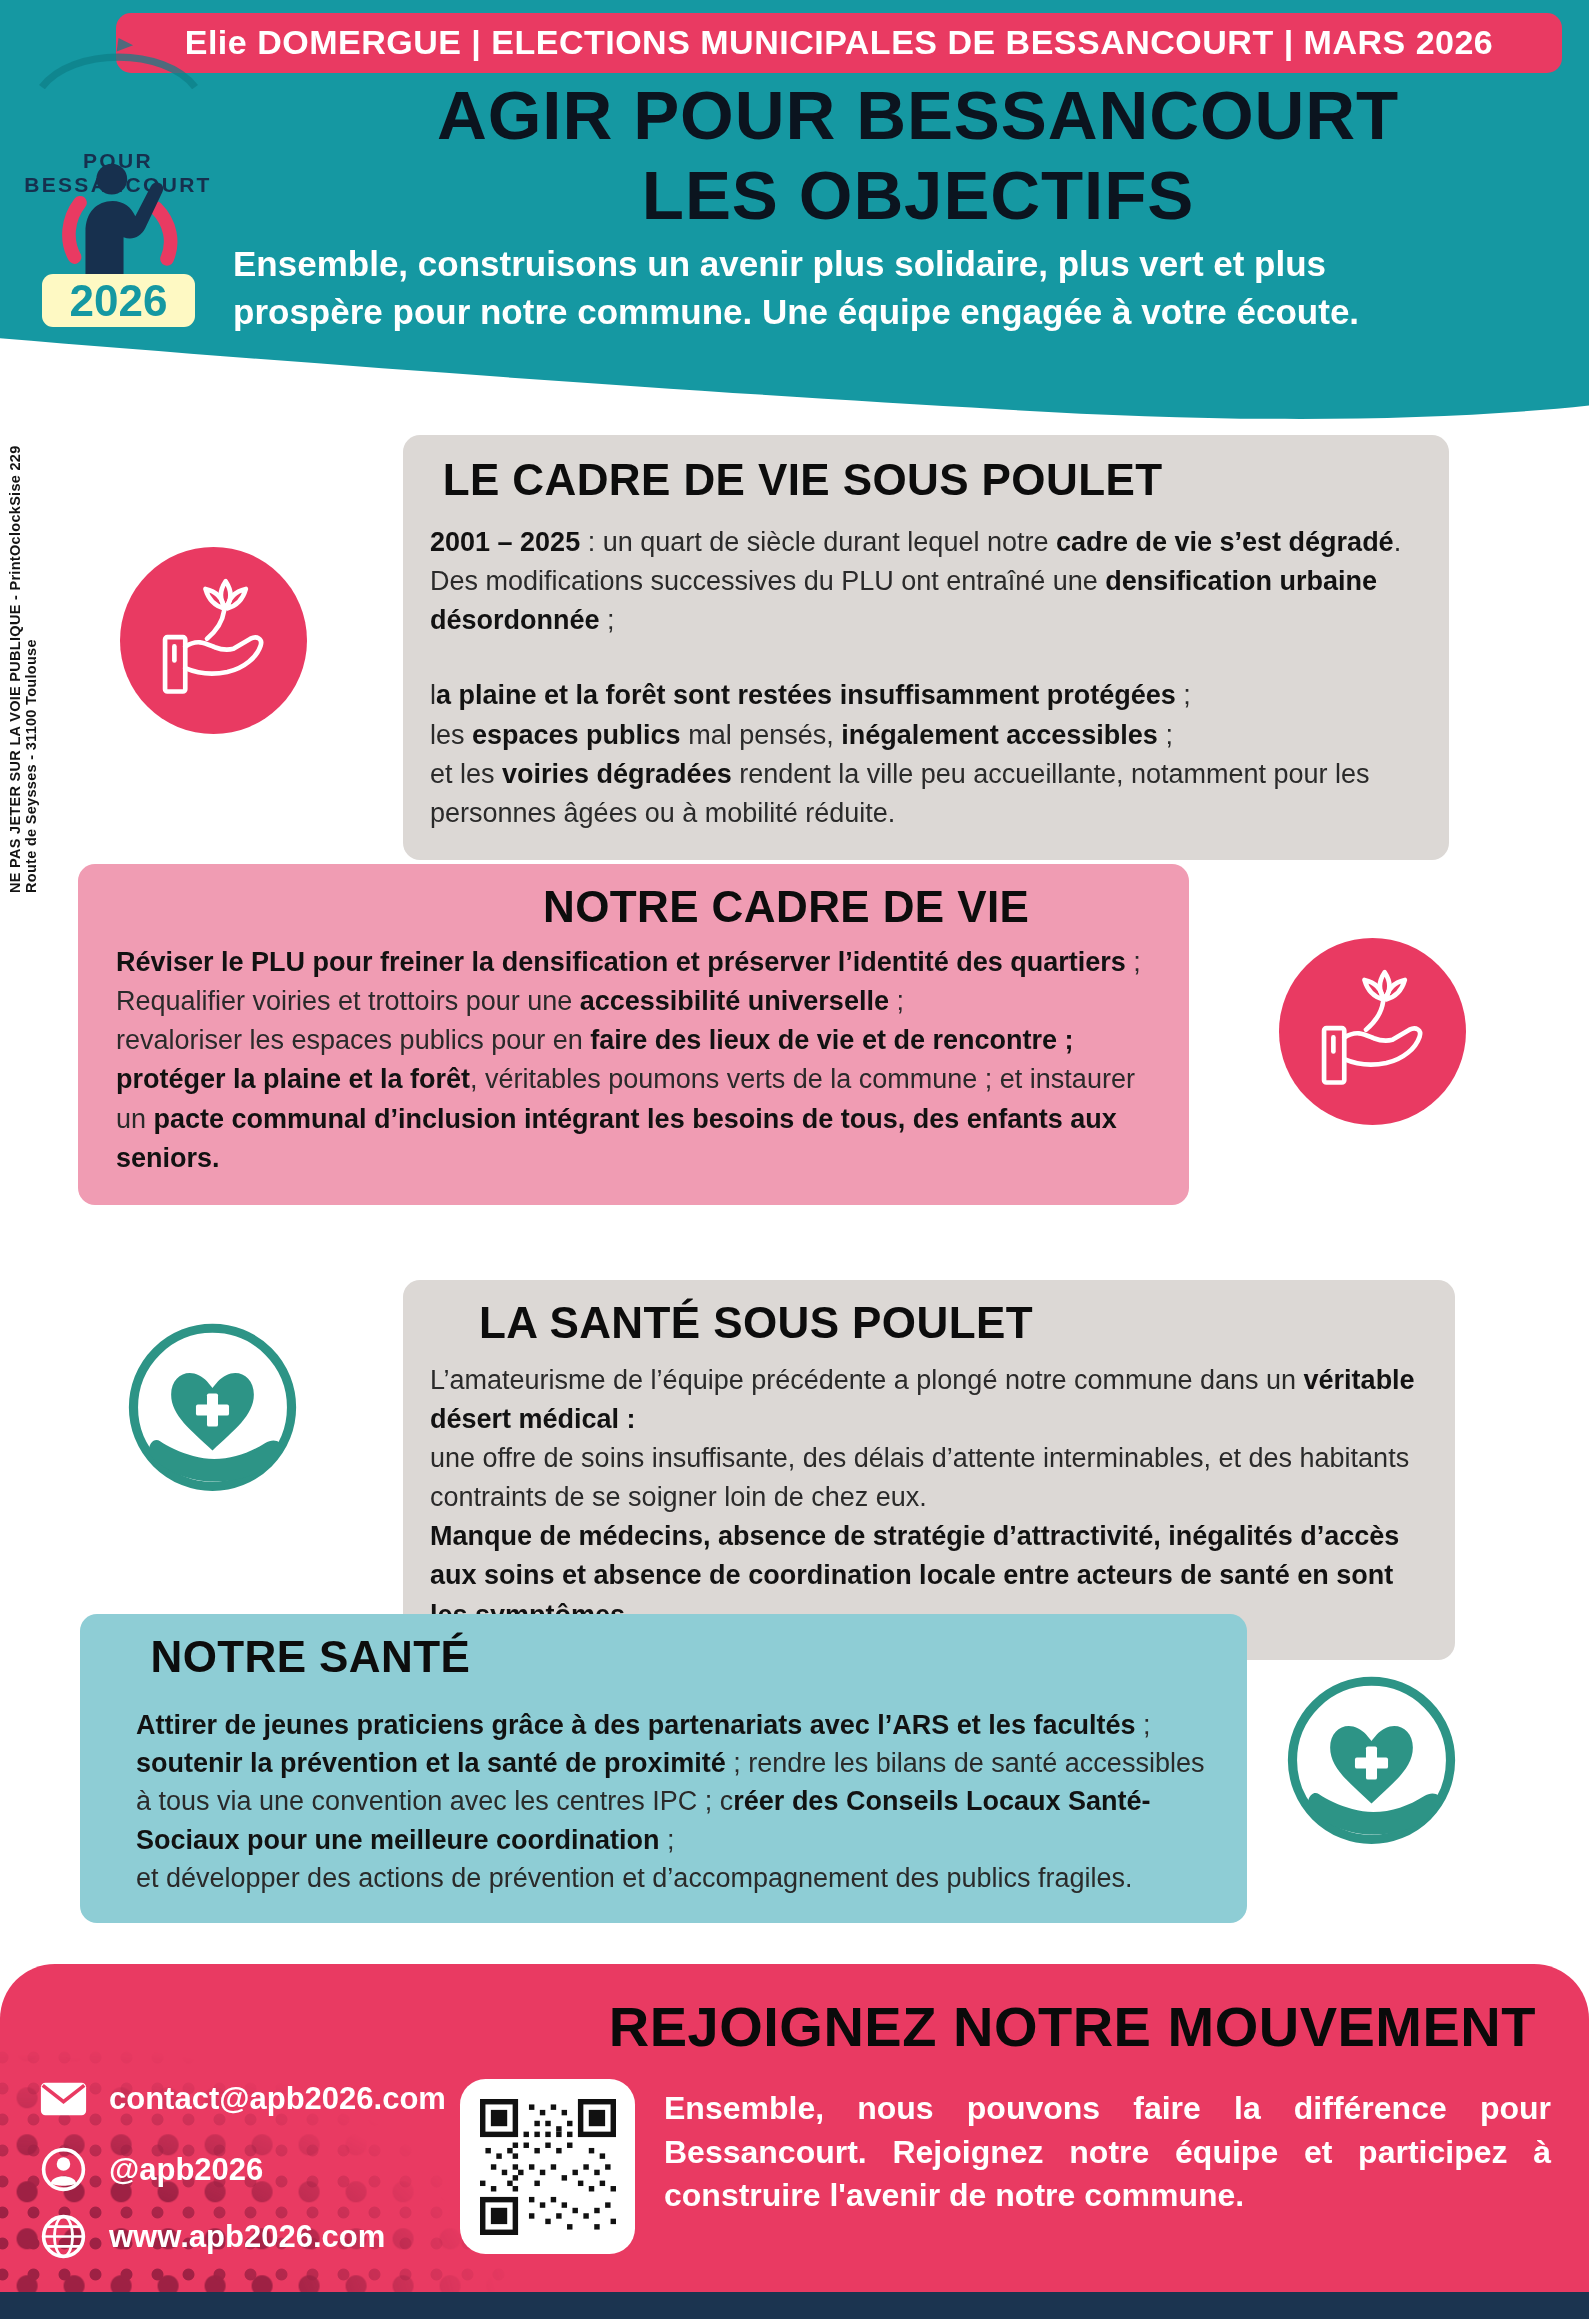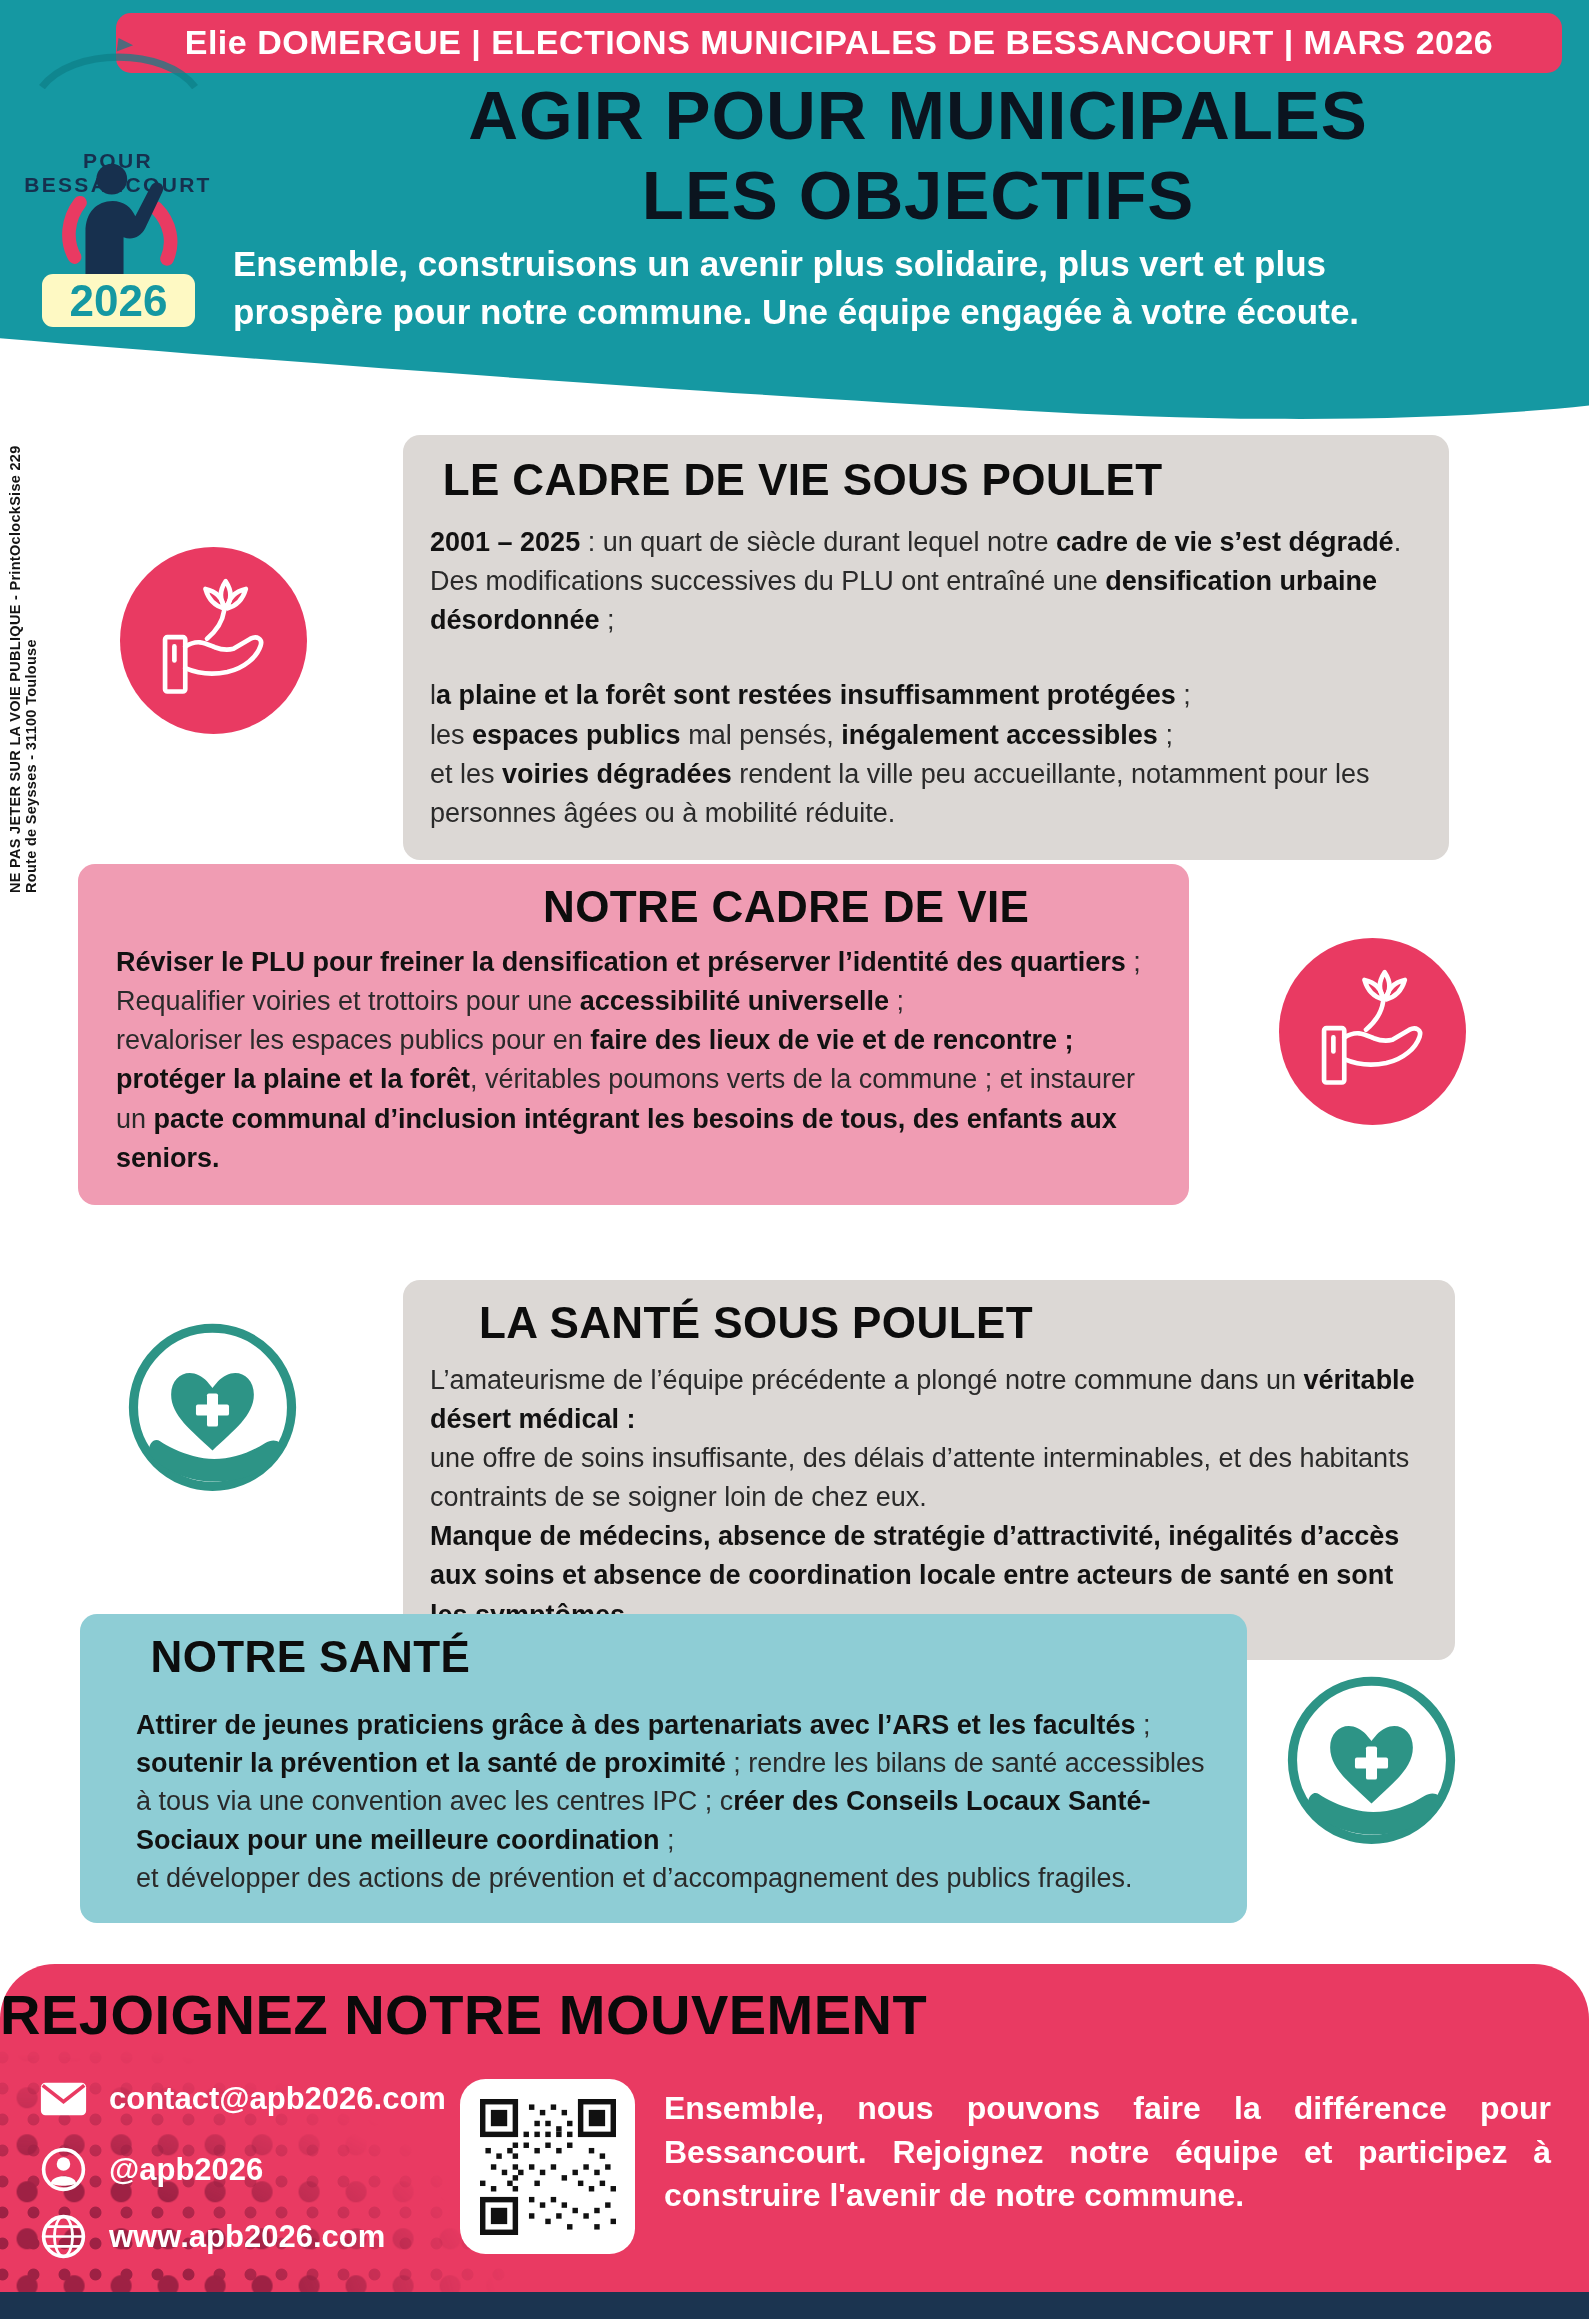--- a/index.html
+++ b/index.html
@@ -55,21 +55,21 @@
               display:flex;align-items:center;justify-content:center;}
   .i1{left:120px;top:547px;}
   .i2{left:1279px;top:938px;}
   .teal-badge{position:absolute;width:193px;height:193px;}
   .i3{left:116px;top:1320px;}
   .i4{left:1275px;top:1673px;}
 
   
   .join{position:absolute;left:0;top:1964px;width:1589px;height:355px;background:#e93a62;
         border-radius:55px 55px 0 0;overflow:hidden;}
-  .join h2{position:absolute;left:0;right:41px;top:18px;margin:0;text-align:left;
+  .join h2{position:absolute;left:0;right:41px;top:18px;margin:12px;text-align:right;
            font-size:56px;font-weight:700;color:#0a0a0a;letter-spacing:0.5px;}
   .halftone-a,.halftone-b{position:absolute;left:0;top:56px;width:564px;height:300px;pointer-events:none;}
   .halftone-a{background-image:radial-gradient(circle,#9e2144 0 10px,rgba(0,0,0,0) 11px);
      background-size:47px 47px;background-position:3.6px 7.3px;
      -webkit-mask-image:radial-gradient(130% 130% at 0% 100%,#000 0 38%,transparent 68%);
      mask-image:radial-gradient(130% 130% at 0% 100%,#000 0 38%,transparent 68%);}
   .halftone-b{background-image:radial-gradient(circle,#9e2144 0 5.5px,rgba(0,0,0,0) 6.4px);
      background-size:31px 31px;background-position:18px 22px;
      -webkit-mask-image:radial-gradient(120% 120% at 0% 100%,#000 30%,transparent 78%);
      mask-image:radial-gradient(120% 120% at 0% 100%,#000 30%,transparent 78%);}
@@ -103,21 +103,21 @@
     <div class="logo-pb">POUR BESSANCOURT</div>
     <svg class="person-svg" width="118" height="116" viewBox="0 0 130 128">
       <path d="M22,46 C8,64 6,88 16,106" stroke="#e93a62" stroke-width="15" fill="none" stroke-linecap="round"></path>
       <path d="M106,52 C122,68 126,90 118,108" stroke="#e93a62" stroke-width="15" fill="none" stroke-linecap="round"></path>
       <circle cx="57" cy="20" r="17" fill="#17304e"></circle>
       <path d="M28,128 L28,78 C28,56 41,44 58,44 C70,44 79,51 83,61 L100,28 C104,20 117,24 113,34 L94,74 C89,84 79,88 70,84 L70,128 Z" fill="#17304e"></path>
     </svg>
     <div class="logo-year">2026</div>
   </div>
 
-  <h1 class="title-l1">AGIR POUR MUNICIPALES</h1>
+  <h1 class="title-l1">AGIR POUR BESSANCOURT</h1>
   <h1 class="title-l2">LES OBJECTIFS</h1>
   <p class="subtitle">Ensemble, construisons un avenir plus solidaire, plus vert et plus prospère pour notre commune. Une équipe engagée à votre écoute.</p>
 
   <div class="print-note">NE PAS JETER SUR LA VOIE PUBLIQUE -  PrintOclockSise 229 Route de Seysses - 31100 Toulouse</div>
 
   <section class="card c1">
     <h2>LE CADRE DE VIE SOUS POULET</h2>
     <div class="body">
       <p><b>2001 – 2025</b><span> : un quart de siècle durant lequel notre </span><b>cadre de vie s’est dégradé</b><span>. Des modifications successives du PLU ont entraîné une </span><b>densification urbaine désordonnée</b><span> ;</span></p>
       <p><span>l</span><b>a plaine et la forêt sont restées insuffisamment protégées</b><span> ;</span><br><span>les </span><b>espaces publics</b><span> mal pensés, </span><b>inégalement accessibles</b><span> ;</span><br><span>et les </span><b>voiries dégradées</b><span> rendent la ville peu accueillante, notamment pour les personnes âgées ou à mobilité réduite.</span></p>

